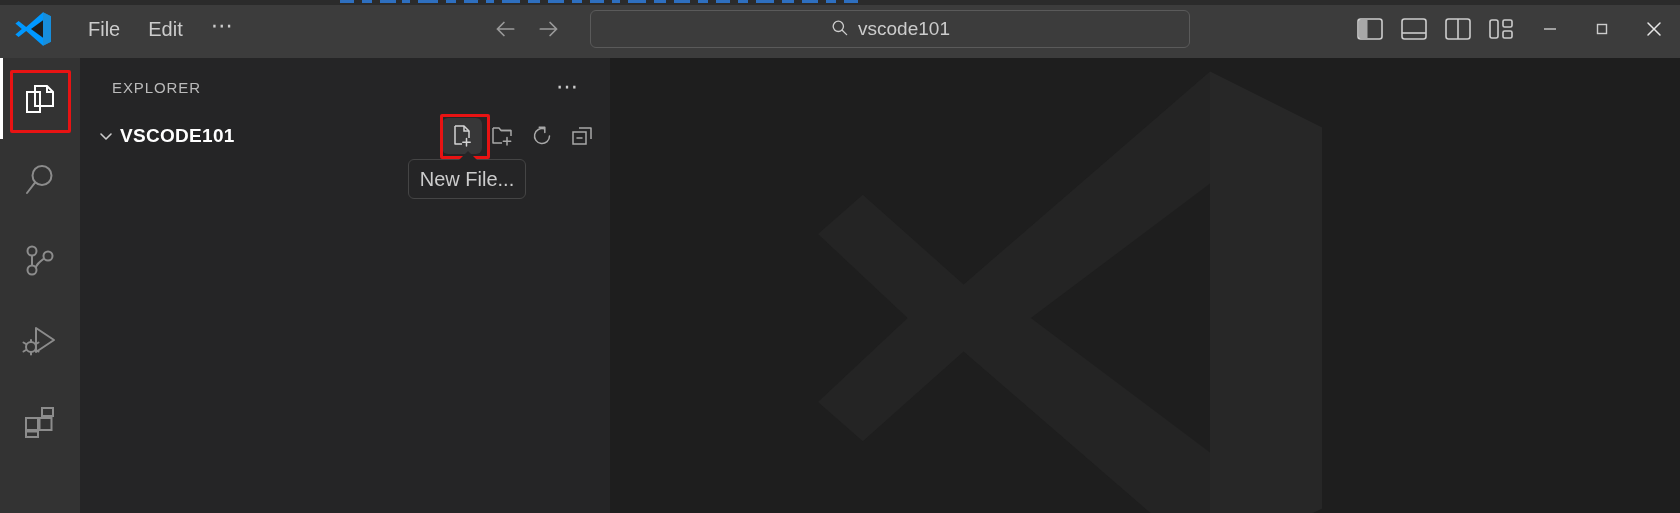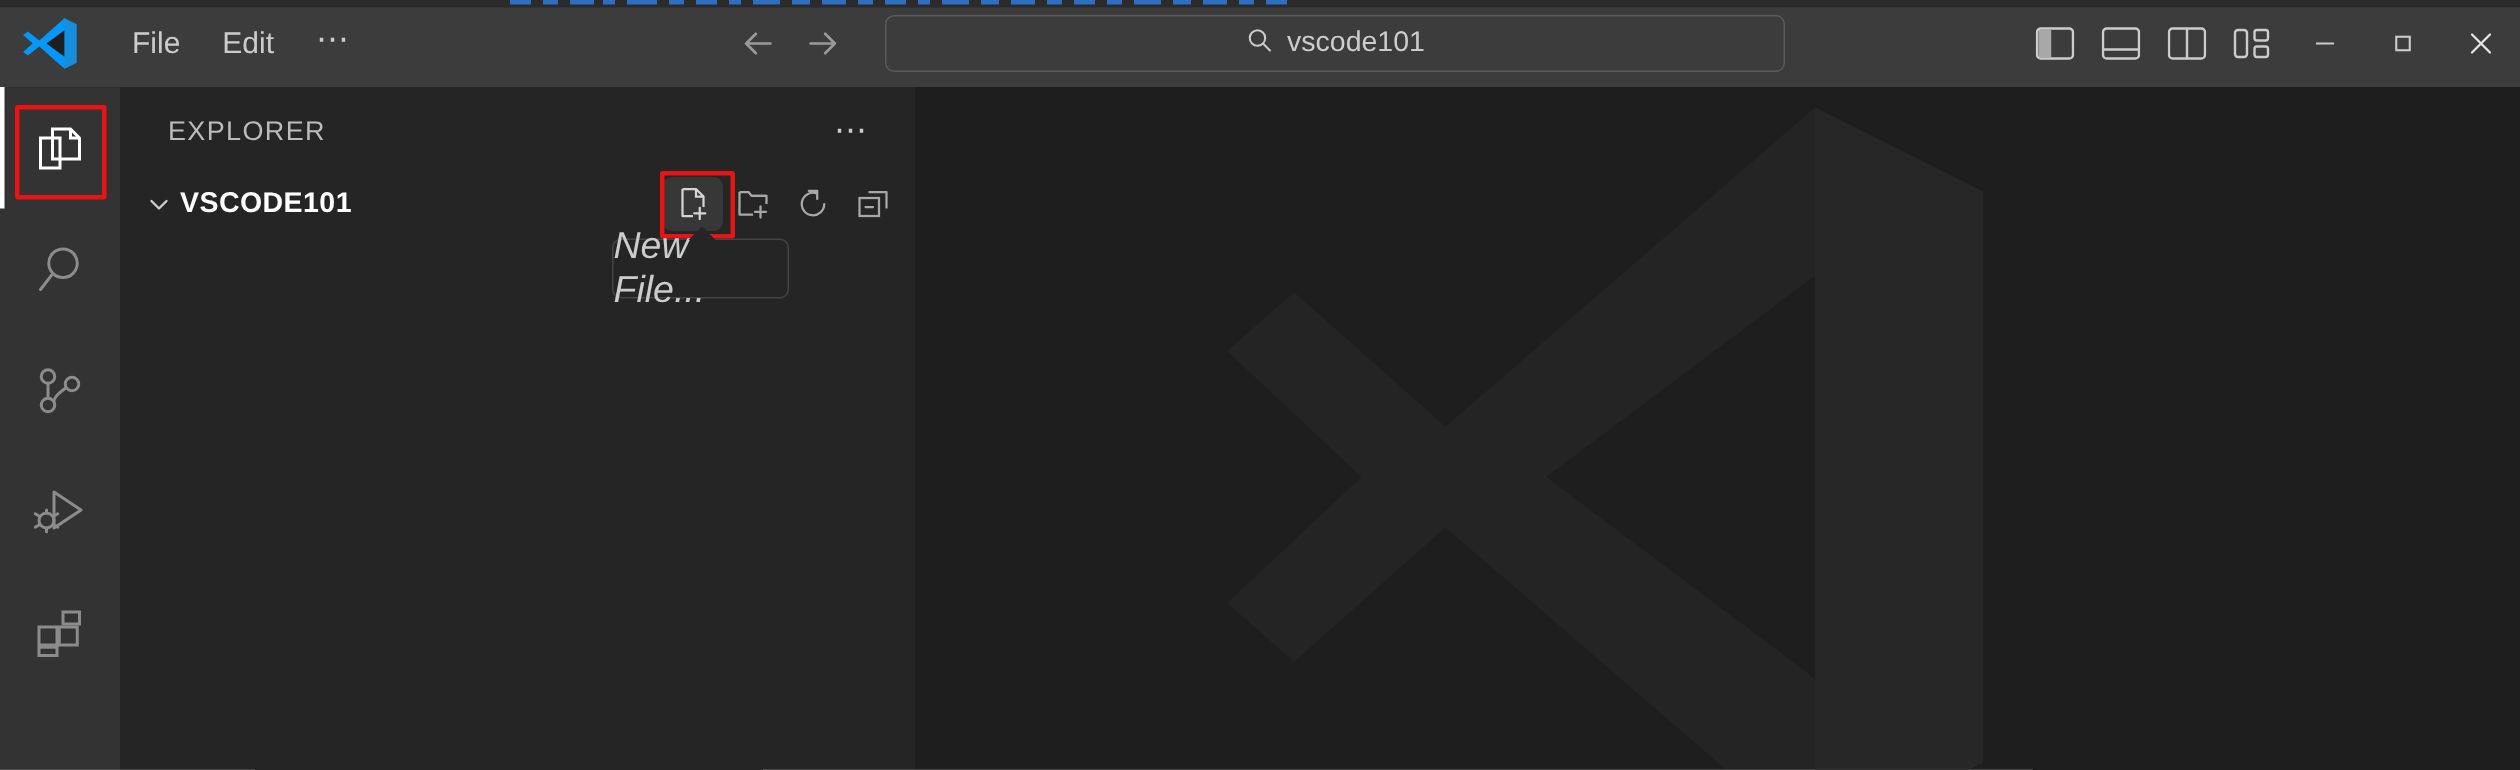--- a/index.html
+++ b/index.html
@@ -2,21 +2,21 @@
 <html><head>
 <meta charset="utf-8">
 <style>
   * { box-sizing: border-box; margin: 0; padding: 0; }
   html, body {
     width: 1680px; height: 513px;
     background: #1e1e1e;
     font-family: "Liberation Sans", sans-serif;
     overflow: hidden;
   }
-  #app { position: relative; width: 1680px; height: 513px; background: #ffffff; }
+  #app { position: relative; width: 1680px; height: 513px; background: #86efac; }
 
   
   .titlebar {
     position: absolute; top: 0; left: 0; width: 1680px; height: 58px;
     background: #3c3c3c;
     display: flex; align-items: center;
   }
   .tb-left { display: flex; align-items: center; height: 100%; }
   .vscode-logo { width: 46px; height: 46px; margin-left: 10px; margin-right: 18px;
                  display: flex; align-items: center; justify-content: center; }
@@ -75,21 +75,21 @@
 
   
   .sidebar {
     position: absolute; left: 80px; top: 58px; width: 530px; height: 455px;
     background: #252526;
   }
   .sb-header {
     height: 58px; display: flex; align-items: center; justify-content: space-between;
     padding: 0 24px 0 32px;
   }
-  .sb-title { color: #bbbbbb; font-size: 18px; letter-spacing: 0.9px; }
+  .sb-title { color: #bbbbbb; font-size: 15px; letter-spacing: 0.9px; }
   .sb-dots { color: #cccccc; font-size: 22px; letter-spacing: 2px; line-height: 10px;
              padding: 4px 6px; }
   .folder-row {
     height: 40px; display: flex; align-items: center; padding-left: 12px;
     position: relative;
   }
   .chevron { width: 28px; display:flex; align-items:center; justify-content:center; }
   .folder-name { color: #ffffff; font-size: 19px; font-weight: bold; letter-spacing: 0.3px; }
   .folder-actions {
     position: absolute; right: 0; top: 0; height: 40px;
@@ -101,21 +101,21 @@
   }
   .fa-btn.hovered { background: #373738; }
 
   
   .tooltip {
     position: absolute; left: 408px; top: 159px; width: 118px; height: 40px;
     background: #252526; border: 1px solid #454545; border-radius: 6px;
     display: flex; align-items: center; justify-content: center;
     z-index: 40;
   }
-  .tooltip-text { color: #cccccc; font-size: 25px; font-style: italic; }
+  .tooltip-text { color: #cccccc; font-size: 20px; }
   .tooltip-arrow {
     position: absolute; left: 459px; top: 151px; width: 0; height: 0;
     border-left: 9px solid transparent; border-right: 9px solid transparent;
     border-bottom: 9px solid #252526; z-index: 41;
   }
 
   
   .editor {
     position: absolute; left: 610px; top: 58px; width: 1070px; height: 455px;
     background: #1e1e1e; overflow: hidden;

